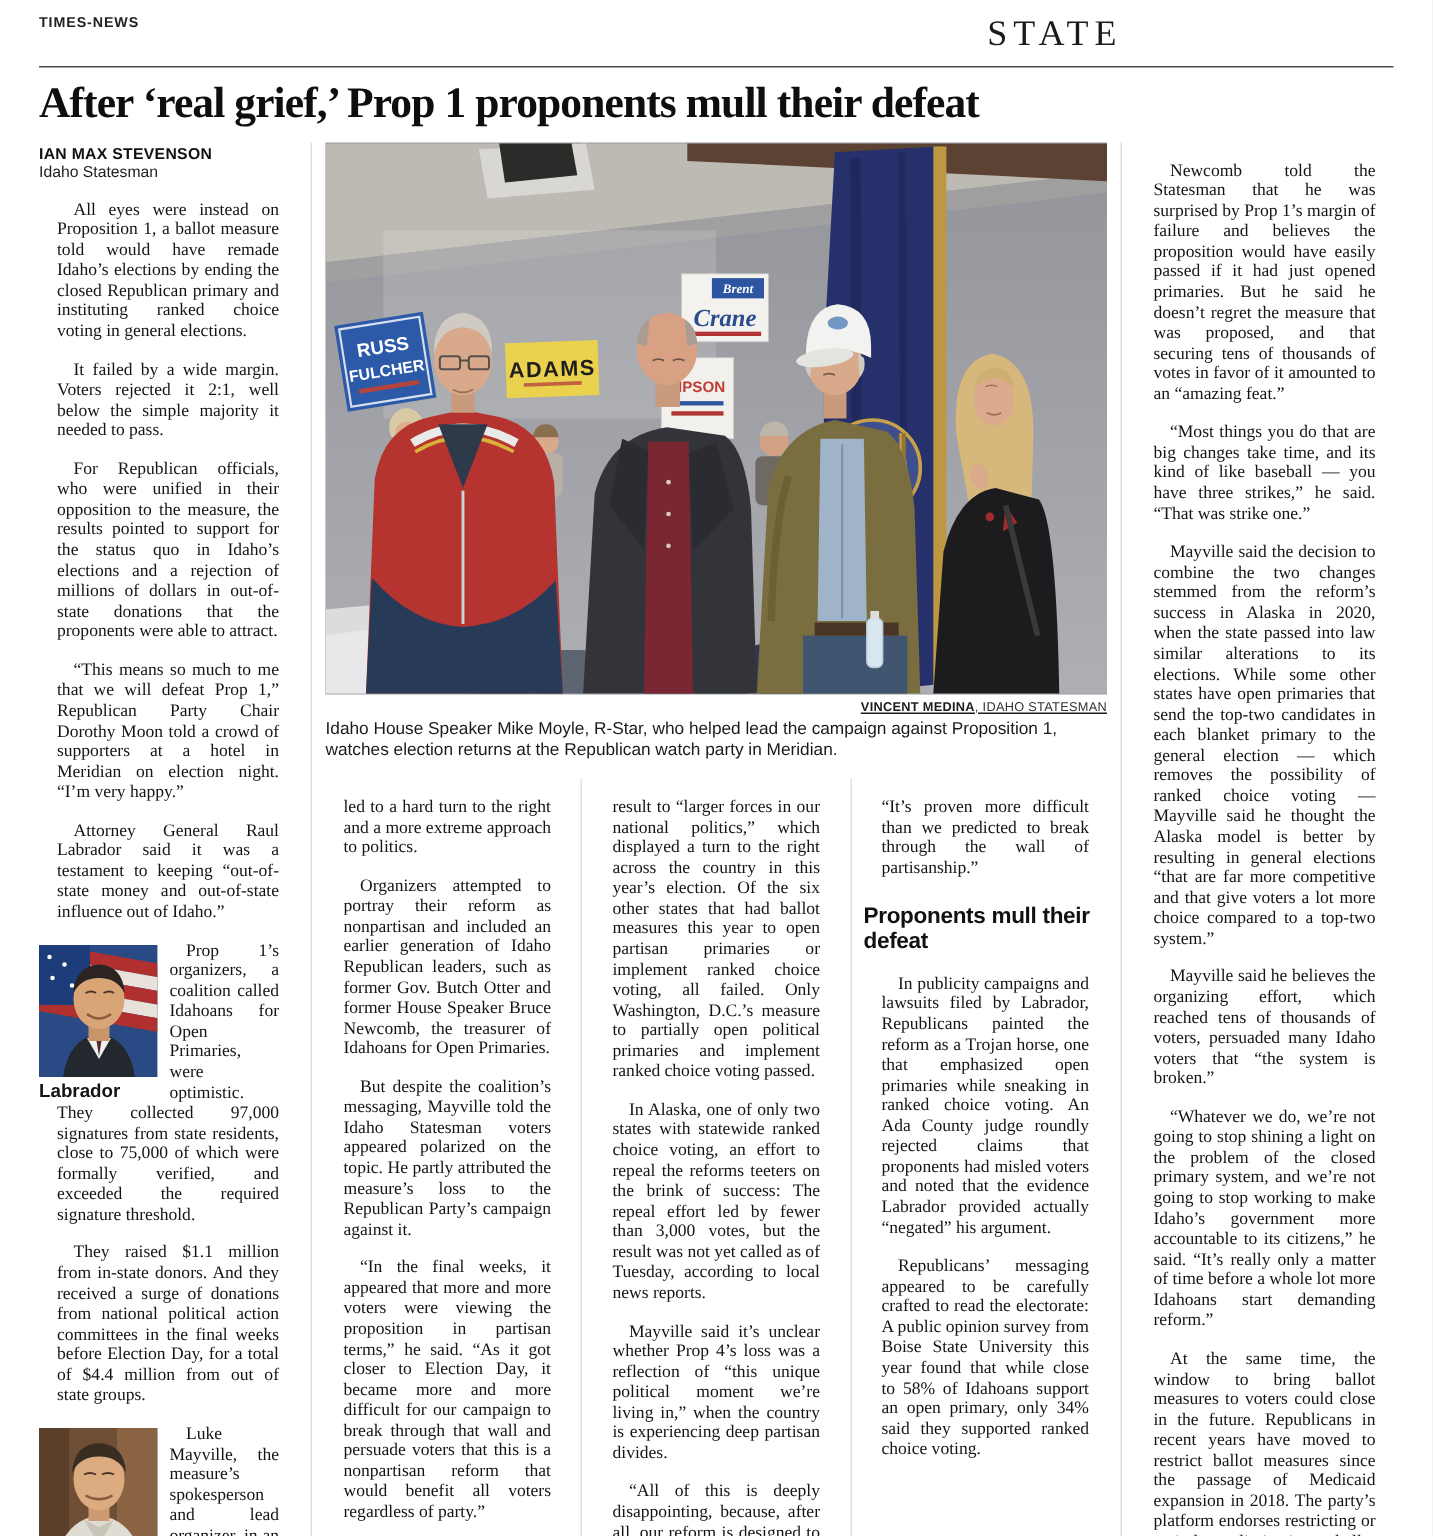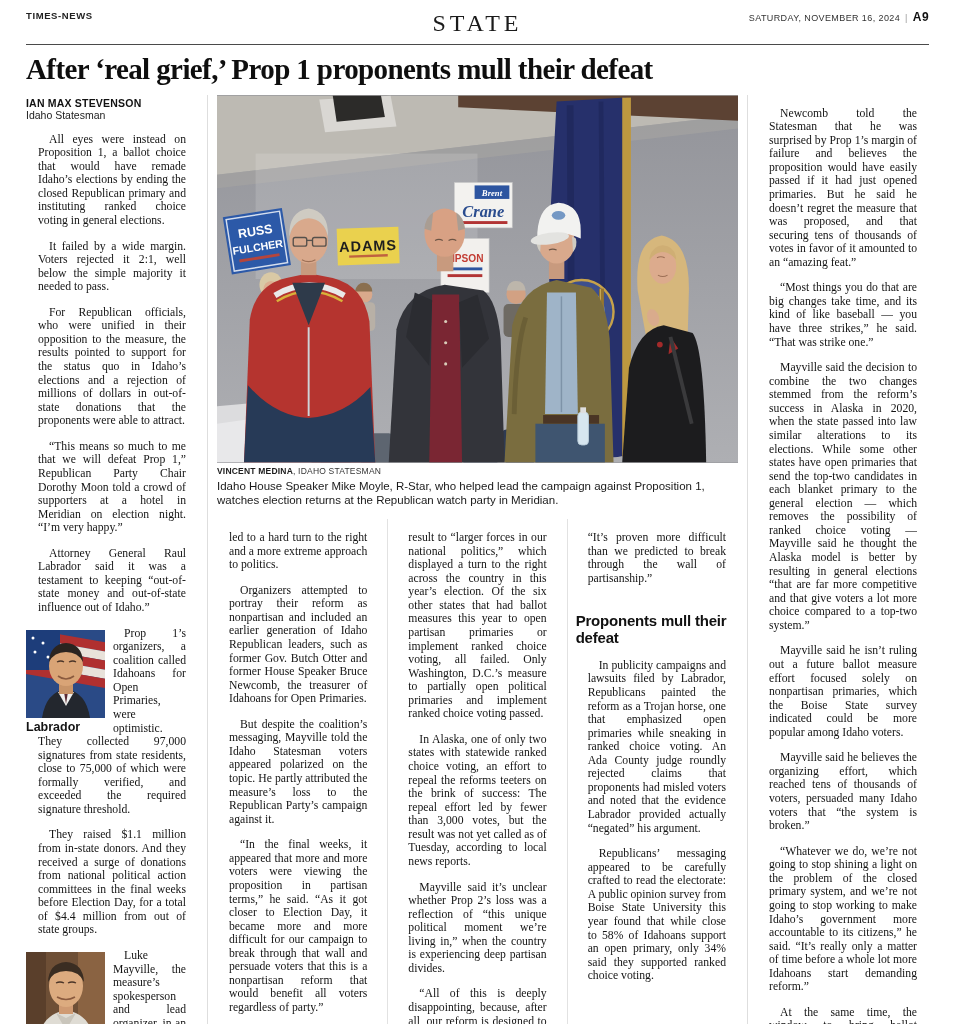--- a/index.html
+++ b/index.html
@@ -29,62 +29,59 @@
   .col1{padding-right:9px;border-right:1px solid #dedede;}
   .col5{padding-left:9px;border-left:1px solid #dedede;}
   .mid{width:539px;padding:0 9px;}
   .inner{display:flex;margin-top:11px;}
   .icol{flex:1;min-width:0;}
   .icol + .icol{margin-left:8px;padding-left:8px;border-left:1px solid #e2e2e2;}
   p.para{margin:12px;text-indent:11px;}
   p.para.cont{text-indent:0;}
   h3.subhead{
     font:700 15px/1.12 "Liberation Sans",sans-serif;color:#111;
-    text-align:left;margin:28px 0 7px 0;letter-spacing:-.2px;
+    text-align:left;margin:18px 0 7px 0;letter-spacing:-.2px;
   }
   
   .byline{margin:2px 0 7px 0;text-align:left;}
   .by-author{font:700 10.5px "Liberation Sans",sans-serif;letter-spacing:.2px;color:#111;}
   .by-affil{font:400 10.5px "Liberation Sans",sans-serif;color:#222;}
   
   figure.mainphoto{margin:0;}
   .photo-frame{width:521px;height:368px;background:#9a9b9f;overflow:hidden;}
   .photo-frame svg{display:block;}
-  .credit{font:700 8.5px "Liberation Sans",sans-serif;text-align:left;color:#1c1c1c;margin-top:3px;letter-spacing:.2px;}
+  .credit{font:700 8.5px "Liberation Sans",sans-serif;text-align:right;color:#1c1c1c;margin-top:3px;letter-spacing:.2px;text-decoration:underline;}
   .credit .affil{font-weight:400;color:#333;}
   .caption{font:400 11.5px/1.28 "Liberation Sans",sans-serif;color:#1a1a1a;text-align:left;margin-top:3px;}
   
   figure.headshot{float:left;width:79px;margin:3px 8px 1px 0;}
   figure.headshot .pframe{width:79px;height:88px;overflow:hidden;background:#888;}
   figure.headshot figcaption{font:700 12.5px "Liberation Sans",sans-serif;margin-top:2px;text-align:left;}
 </style>
 </head>
 <body>
 
 <div class="page">
 
   <div class="mast">
     <div class="pub">TIMES-NEWS</div>
     <div class="section">STATE</div>
-    <div class="dateline">
-      <span>SATURDAY, NOVEMBER 16, 2024</span><span class="sep">|</span><span class="pageno">A9</span>
-    </div>
   </div>
 
   <h1 class="headline">After ‘real grief,’ Prop 1 proponents mull their defeat</h1>
 
   <div class="content">
 
     <div class="col col-side col1">
       <div class="byline">
         <div class="by-author">IAN MAX STEVENSON</div>
         <div class="by-affil">Idaho Statesman</div>
       </div>
       <div>
-          <p class="para">All eyes were instead on Proposition 1, a ballot choice that would have remade Idaho’s elections by ending the closed Republican primary and instituting ranked choice voting in general elections.</p>
+          <p class="para">All eyes were instead on Proposition 1, a ballot measure told would have remade Idaho’s elections by ending the closed Republican primary and instituting ranked choice voting in general elections.</p>
           <p class="para">It failed by a wide margin. Voters rejected it 2:1, well below the simple majority it needed to pass.</p>
           <p class="para">For Republican officials, who were unified in their opposition to the measure, the results pointed to support for the status quo in Idaho’s elections and a rejection of millions of dollars in out-of-state donations that the proponents were able to attract.</p>
           <p class="para">“This means so much to me that we will defeat Prop 1,” Republican Party Chair Dorothy Moon told a crowd of supporters at a hotel in Meridian on election night. “I’m very happy.”</p>
           <p class="para">Attorney General Raul Labrador said it was a testament to keeping “out-of-state money and out-of-state influence out of Idaho.”</p>
           <figure class="headshot">
             <div class="pframe"><svg viewBox="0 0 79 88" width="79" height="88">
                 <rect width="79" height="88" fill="#2a4a86"></rect>
                 <g transform="rotate(10 40 44)">
                   <rect x="-10" y="6" width="110" height="9" fill="#b03030"></rect>
                   <rect x="-10" y="15" width="110" height="9" fill="#e8e2da"></rect>
@@ -296,37 +293,36 @@
             <p class="para cont">led to a hard turn to the right and a more extreme approach to politics.</p>
             <p class="para">Organizers attempted to portray their reform as nonpartisan and included an earlier generation of Idaho Republican leaders, such as former Gov. Butch Otter and former House Speaker Bruce Newcomb, the treasurer of Idahoans for Open Primaries.</p>
             <p class="para">But despite the coalition’s messaging, Mayville told the Idaho Statesman voters appeared polarized on the topic. He partly attributed the measure’s loss to the Republican Party’s campaign against it.</p>
             <p class="para">“In the final weeks, it appeared that more and more voters were viewing the proposition in partisan terms,” he said. “As it got closer to Election Day, it became more and more difficult for our campaign to break through that wall and persuade voters that this is a nonpartisan reform that would benefit all voters regardless of party.”</p>
             <h3 class="subhead">‘Larger forces in our national politics’</h3>
             <p class="para">Mayville this attributed the</p>
           </div>
         <div class="col icol">
             <p class="para cont">result to “larger forces in our national politics,” which displayed a turn to the right across the country in this year’s election. Of the six other states that had ballot measures this year to open partisan primaries or implement ranked choice voting, all failed. Only Washington, D.C.’s measure to partially open political primaries and implement ranked choice voting passed.</p>
             <p class="para">In Alaska, one of only two states with statewide ranked choice voting, an effort to repeal the reforms teeters on the brink of success: The repeal effort led by fewer than 3,000 votes, but the result was not yet called as of Tuesday, according to local news reports.</p>
-            <p class="para">Mayville said it’s unclear whether Prop 2’s loss was a reflection of “this unique political moment we’re living in,” when the country is experiencing deep partisan divides.</p>
+            <p class="para">Mayville said it’s unclear whether Prop 4’s loss was a reflection of “this unique political moment we’re living in,” when the country is experiencing deep partisan divides.</p>
             <p class="para">“All of this is deeply disappointing, because, after all, our reform is designed to take down the temperature of partisan politics and elect leaders who are less likely to focus on partisanship and more likely to focus on solving real problems,” Mayville said.</p>
           </div>
         <div class="col icol">
             <p class="para cont">“It’s proven more difficult than we predicted to break through the wall of partisanship.”</p>
             <h3 class="subhead">Proponents mull their defeat</h3>
             <p class="para">In publicity campaigns and lawsuits filed by Labrador, Republicans painted the reform as a Trojan horse, one that emphasized open primaries while sneaking in ranked choice voting. An Ada County judge roundly rejected claims that proponents had misled voters and noted that the evidence Labrador provided actually “negated” his argument.</p>
             <p class="para">Republicans’ messaging appeared to be carefully crafted to read the electorate: A public opinion survey from Boise State University this year found that while close to 58% of Idahoans support an open primary, only 34% said they supported ranked choice voting.</p>
           </div>
       </div>
     </div>
 
     <div class="col col-side col5">
         <p class="para">Newcomb told the Statesman that he was surprised by Prop 1’s margin of failure and believes the proposition would have easily passed if it had just opened primaries. But he said he doesn’t regret the measure that was proposed, and that securing tens of thousands of votes in favor of it amounted to an “amazing feat.”</p>
         <p class="para">“Most things you do that are big changes take time, and its kind of like baseball — you have three strikes,” he said. “That was strike one.”</p>
         <p class="para">Mayville said the decision to combine the two changes stemmed from the reform’s success in Alaska in 2020, when the state passed into law similar alterations to its elections. While some other states have open primaries that send the top-two candidates in each blanket primary to the general election — which removes the possibility of ranked choice voting — Mayville said he thought the Alaska model is better by resulting in general elections “that are far more competitive and that give voters a lot more choice compared to a top-two system.”</p>
-        <p class="para">Mayville said he isn’t ruling out a future ballot measure effort focused solely on nonpartisan primaries, which the Boise State survey indicated could be more popular among Idaho voters.</p>
         <p class="para">Mayville said he believes the organizing effort, which reached tens of thousands of voters, persuaded many Idaho voters that “the system is broken.”</p>
         <p class="para">“Whatever we do, we’re not going to stop shining a light on the problem of the closed primary system, and we’re not going to stop working to make Idaho’s government more accountable to its citizens,” he said. “It’s really only a matter of time before a whole lot more Idahoans start demanding reform.”</p>
         <p class="para">At the same time, the window to bring ballot measures to voters could close in the future. Republicans in recent years have moved to restrict ballot measures since the passage of Medicaid expansion in 2018. The party’s platform endorses restricting or entirely eliminating ballot initiatives.</p>
         <p class="para">“We’re not ever going to let Reclaim Idaho bring another initiative” again, Moon said on election night.</p>
       </div>
 
   </div>
 </div>
 
 </body></html>

